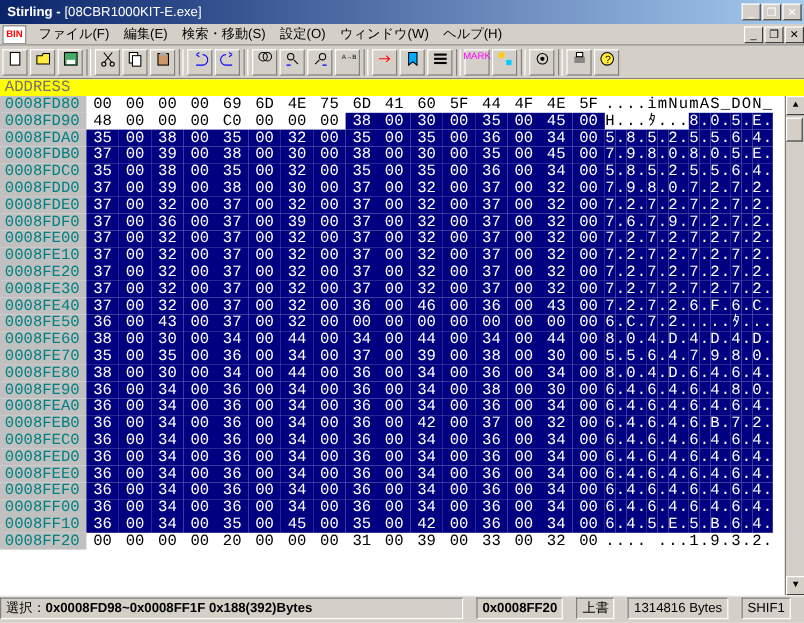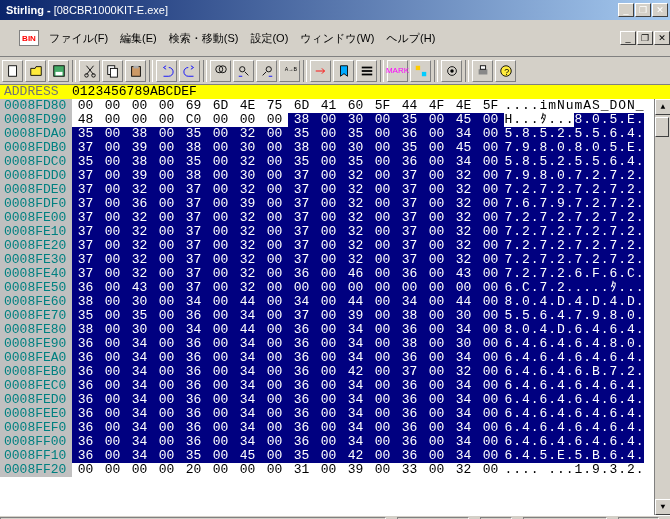--- a/index.html
+++ b/index.html
@@ -2,25 +2,25 @@
 <html><head>
 <meta charset="utf-8">
 <style>
 *{margin:0;padding:0;box-sizing:border-box}
 body{font-family:"MS Sans Serif",sans-serif;font-size:11px;background:#d4d0c8;width:670px;height:519px;overflow:hidden}
 .titlebar{background:linear-gradient(to right,#0a246a,#a6caf0);height:20px;display:flex;align-items:center;color:#fff;padding:0 2px}
 .titlebar .title{flex:1;padding-left:4px;font-weight:bold;font-size:11px}
 .titlebar .file{font-weight:normal}
 .winbtns{display:flex;gap:1px}
 .winbtn{width:16px;height:14px;background:#d4d0c8;border:1px solid #fff;border-right-color:#404040;border-bottom-color:#404040;font-size:9px;text-align:center;line-height:12px;font-family:Marlett,sans-serif}
-.menubar{background:#d4d0c8;height:37px;display:flex;align-items:center;padding-left:19px;border-bottom:1px solid #808080}
+.menubar{background:#d4d0c8;height:18px;display:flex;align-items:center;padding-left:2px;border-bottom:1px solid #808080}
 .menubar .icon{width:20px;height:16px;background:#fff;border:1px solid #808080;margin-right:4px;display:flex;align-items:center;justify-content:center;font-size:8px;color:red;font-weight:bold}
 .menubar .item{padding:2px 6px;}
 .toolbar{background:#d4d0c8;height:28px;display:flex;align-items:center;padding:2px;gap:2px;border-bottom:1px solid #808080}
-.tbtn{width:21px;height:22px;background:#d4d0c8;border:1px solid #fff;border-right-color:#808080;border-bottom-color:#808080;display:flex;align-items:center;justify-content:center}
+.tbtn{width:21px;height:22px;background:#d4d0c8;border:1px solid #fff;border-right-color:#808080;border-bottom-color:#808080;display:flex;align-items:flex-start;justify-content:center}
 .tsep{width:4px;height:22px;border-left:1px solid #808080;border-right:1px solid #fff;margin:0 1px}
 .hexview{background:#fff;height:430px;overflow:hidden;font-family:"MS Gothic","Courier New",monospace;font-size:13px;line-height:14px;position:relative}
 .header-row{background:#ffff00;display:flex;height:14px}
 .addr-col{width:72px;padding-left:4px;color:#737373}
 .hex-col{width:432px;white-space:pre}
 .ascii-col{width:140px;white-space:pre;overflow:hidden}
 .data-row{display:flex;height:14px}
 .addr{width:72px;background:#c0c0c0;color:#008080;padding-left:4px}
 .hexbytes{width:432px;display:flex}
 .hexbytes span{width:27px;text-align:center}
@@ -193,21 +193,20 @@
       <svg viewBox="0 0 16 16">
         <circle cx="8" cy="8" r="6" fill="#ffeb3b" stroke="#000"></circle>
         <text x="6" y="12" font-size="10">?</text>
       </svg>
     </div>
 </div>
 
 <div class="hexview">
   <div class="header-row">
     <div class="addr-col">ADDRESS</div>
-    <div class="ascii-col">0123456789ABCDEF</div>
   </div>
   <div id="rows">
       <div class="data-row">
         <div class="addr">0008FD80</div>
         <div class="hexbytes">
           <span class="norm">00</span>
           <span class="norm">00</span>
           <span class="norm">00</span>
           <span class="norm">00</span>
           <span class="norm">69</span>

